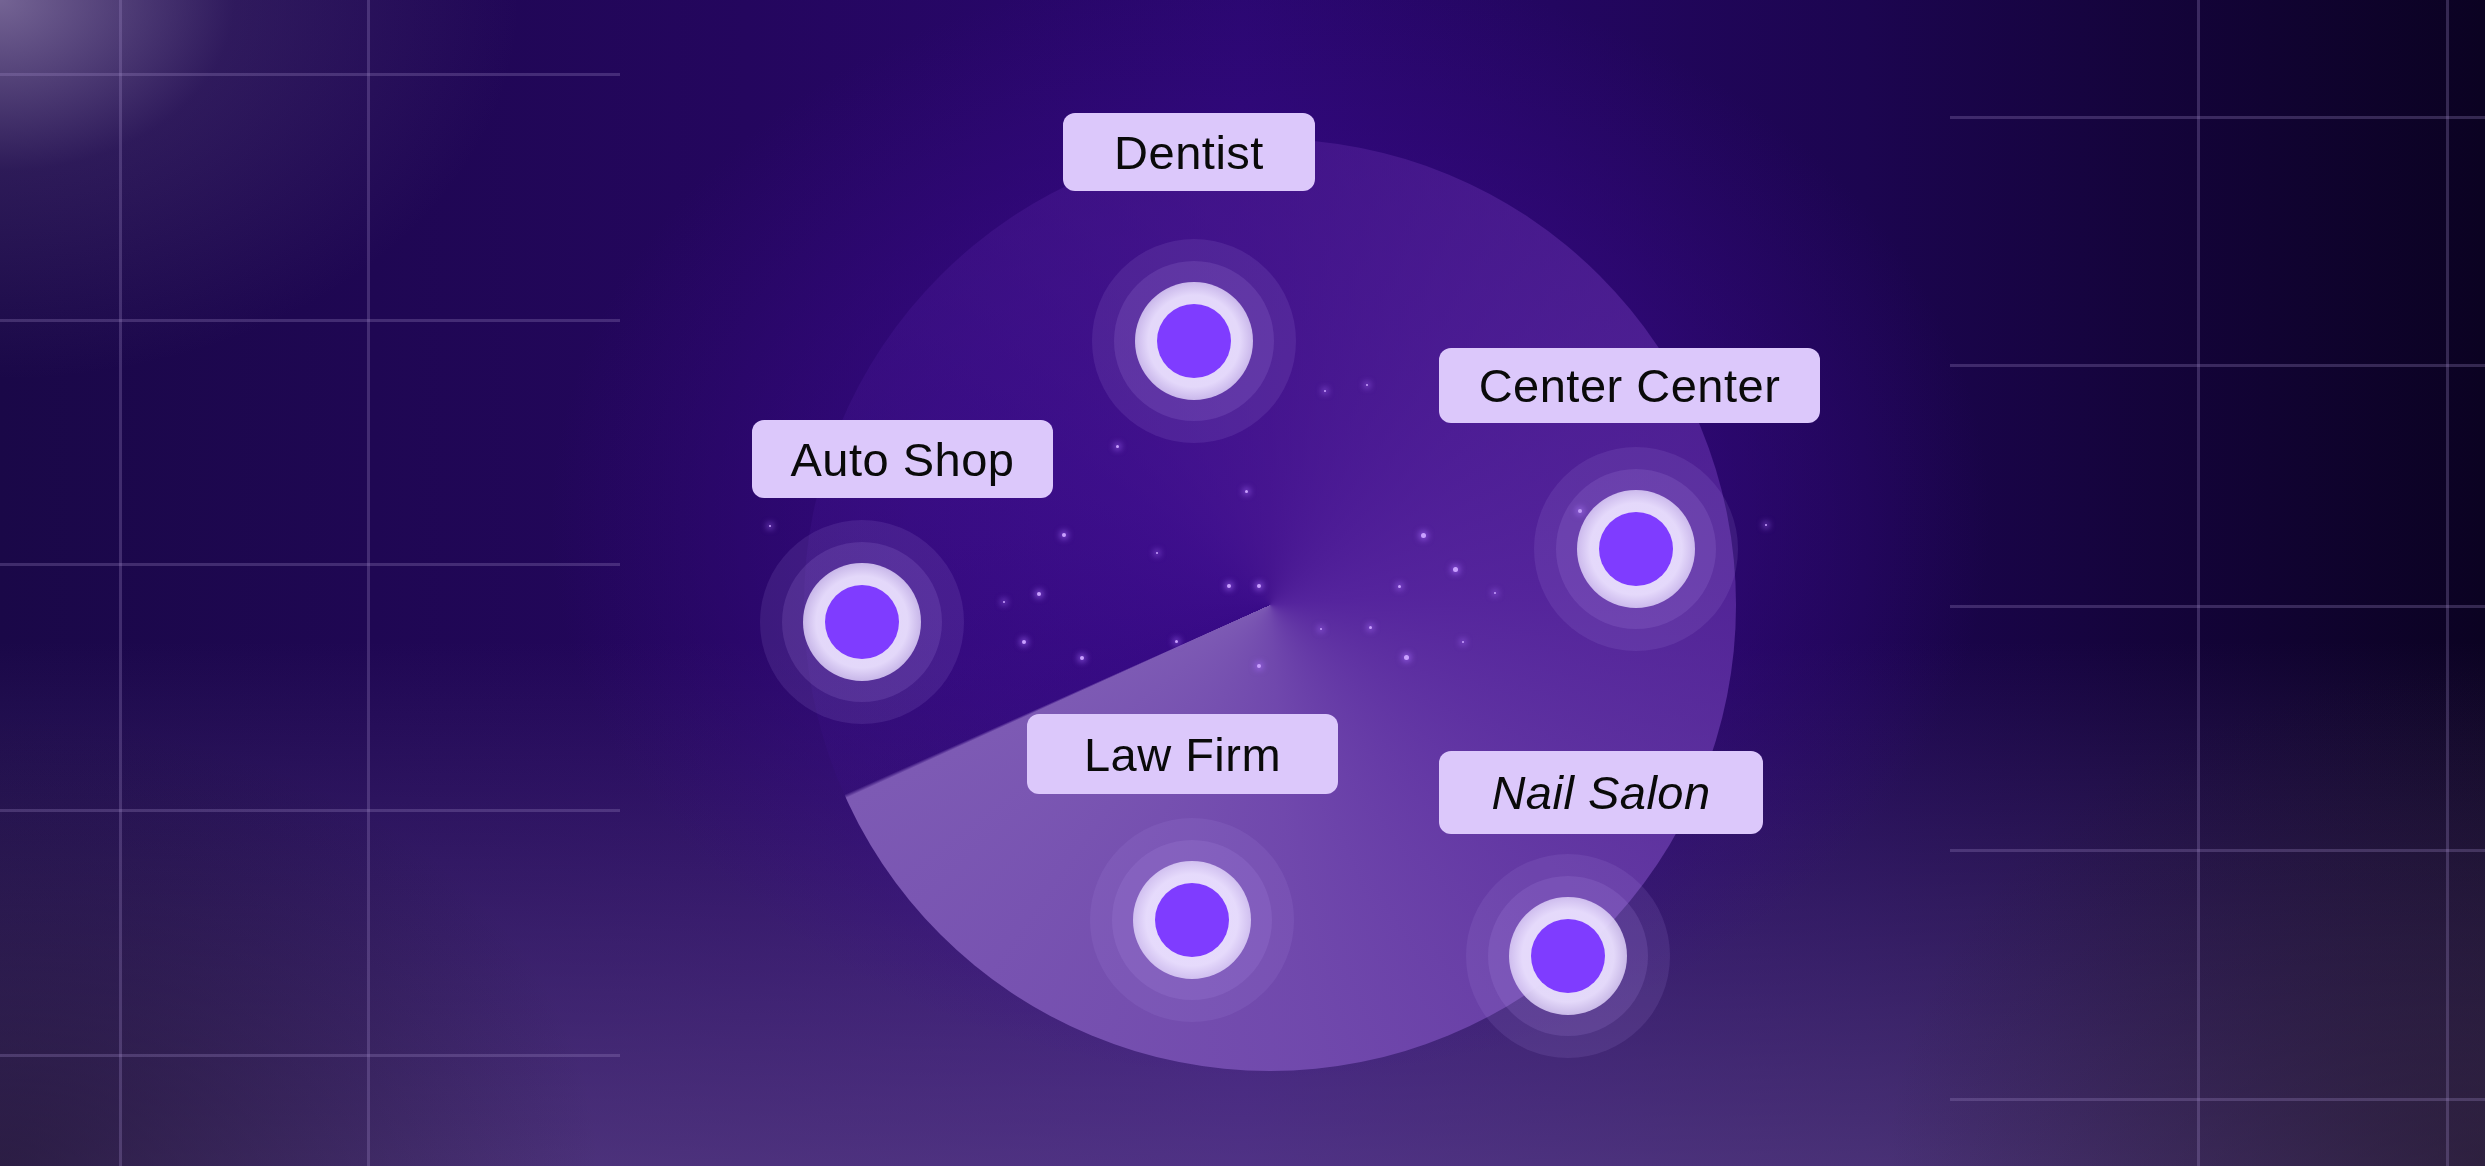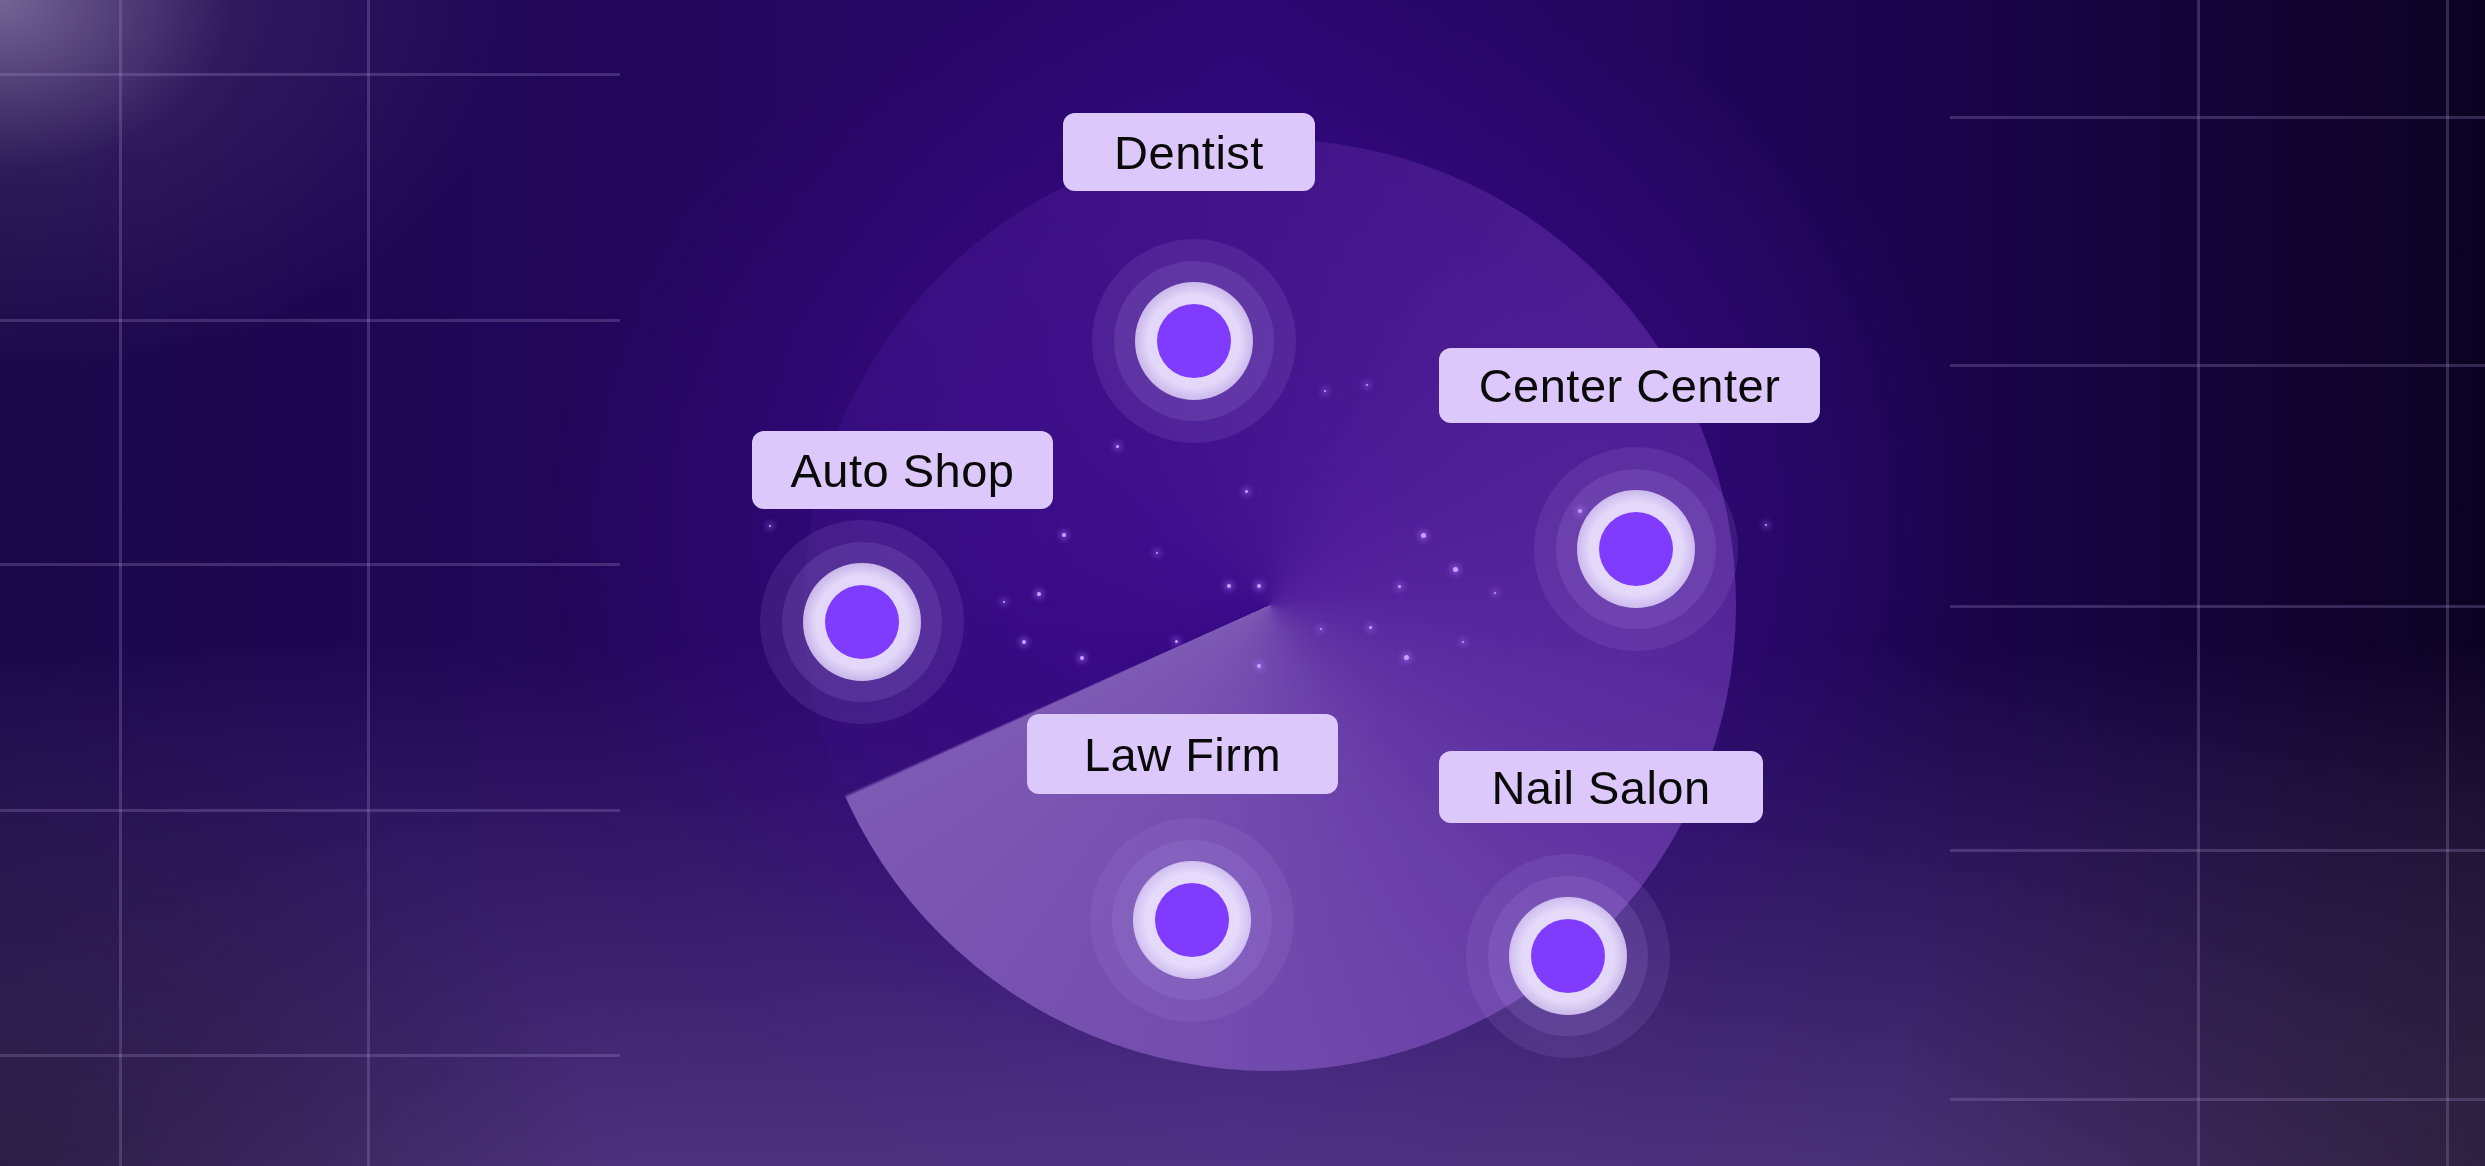--- a/index.html
+++ b/index.html
@@ -123,41 +123,41 @@
 <div class="label" style="left:1439px;top:348px;width:381px;height:75px;">
   <span>Center Center</span>
 </div>
 <div class="node" style="left:1636px;top:549px;">
   <div class="ring r1"></div>
   <div class="ring r2"></div>
   <div class="ring r3"></div>
   <div class="dot"></div>
 </div>
 
-<div class="label" style="left:752px;top:420px;width:301px;height:78px;margin-top:11px;">
+<div class="label" style="left:752px;top:420px;width:301px;height:78px;">
   <span>Auto Shop</span>
 </div>
 <div class="node" style="left:862px;top:622px;">
   <div class="ring r1"></div>
   <div class="ring r2"></div>
   <div class="ring r3"></div>
   <div class="dot"></div>
 </div>
 
 <div class="label" style="left:1027px;top:714px;width:311px;height:80px;">
   <span>Law Firm</span>
 </div>
 <div class="node" style="left:1192px;top:920px;">
   <div class="ring r1"></div>
   <div class="ring r2"></div>
   <div class="ring r3"></div>
   <div class="dot"></div>
 </div>
 
-<div class="label" style="left:1439px;top:751px;width:324px;height:72px;">
+<div class="label" style="left:1439px;top:751px;width:324px;height:83px;font-style:italic;">
   <span>Nail Salon</span>
 </div>
 <div class="node" style="left:1568px;top:956px;">
   <div class="ring r1"></div>
   <div class="ring r2"></div>
   <div class="ring r3"></div>
   <div class="dot"></div>
 </div>
 
 </body></html>

